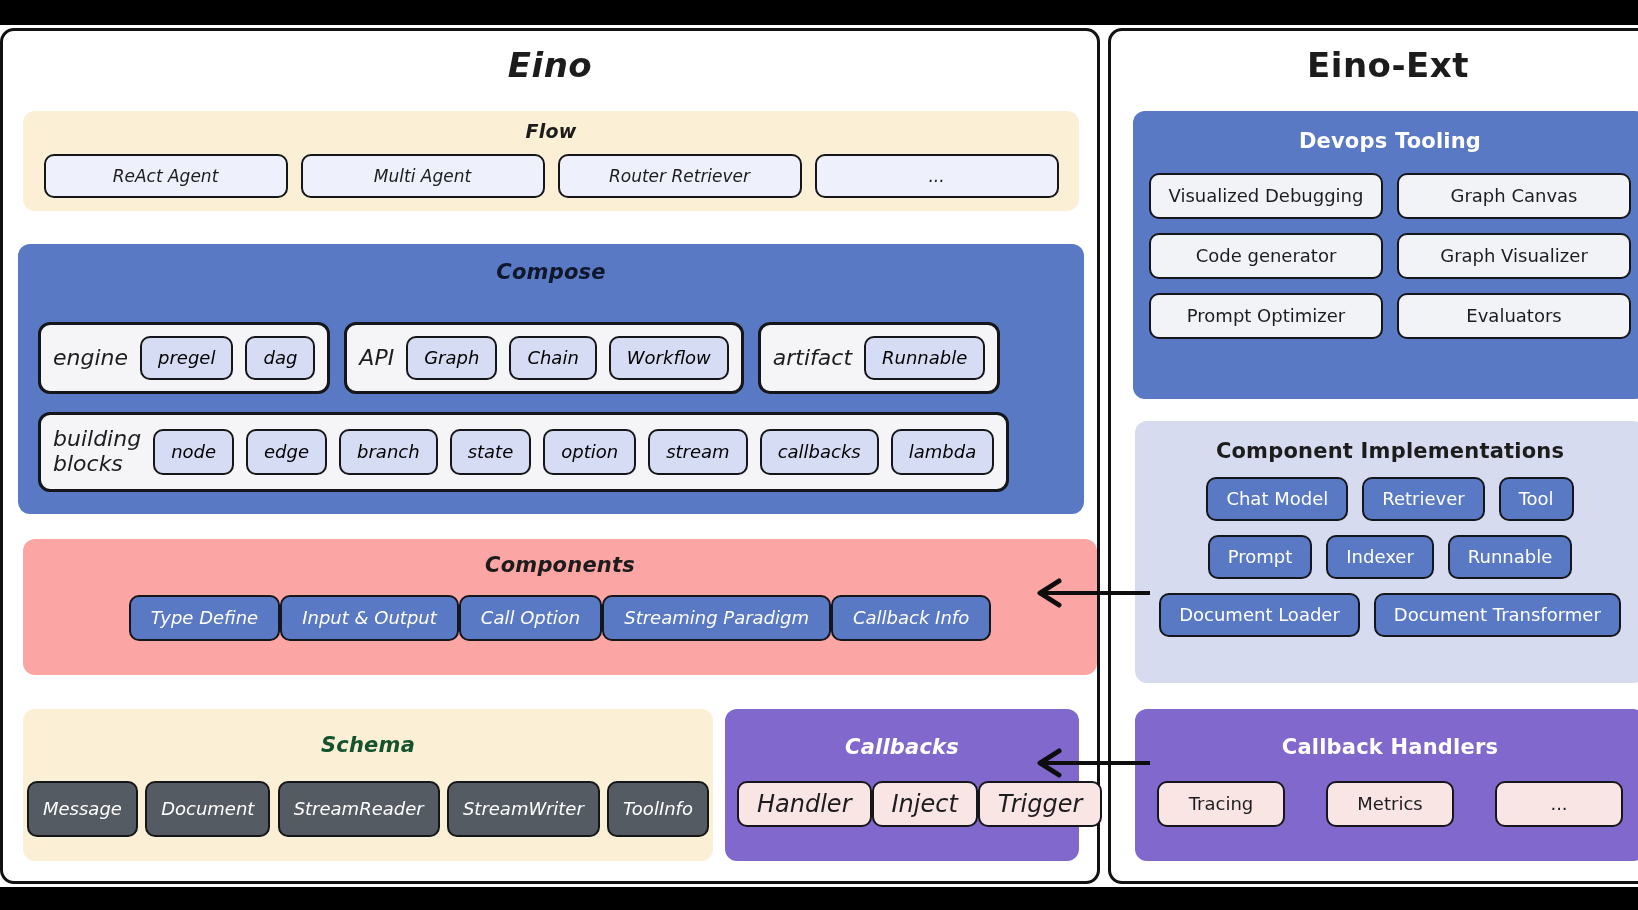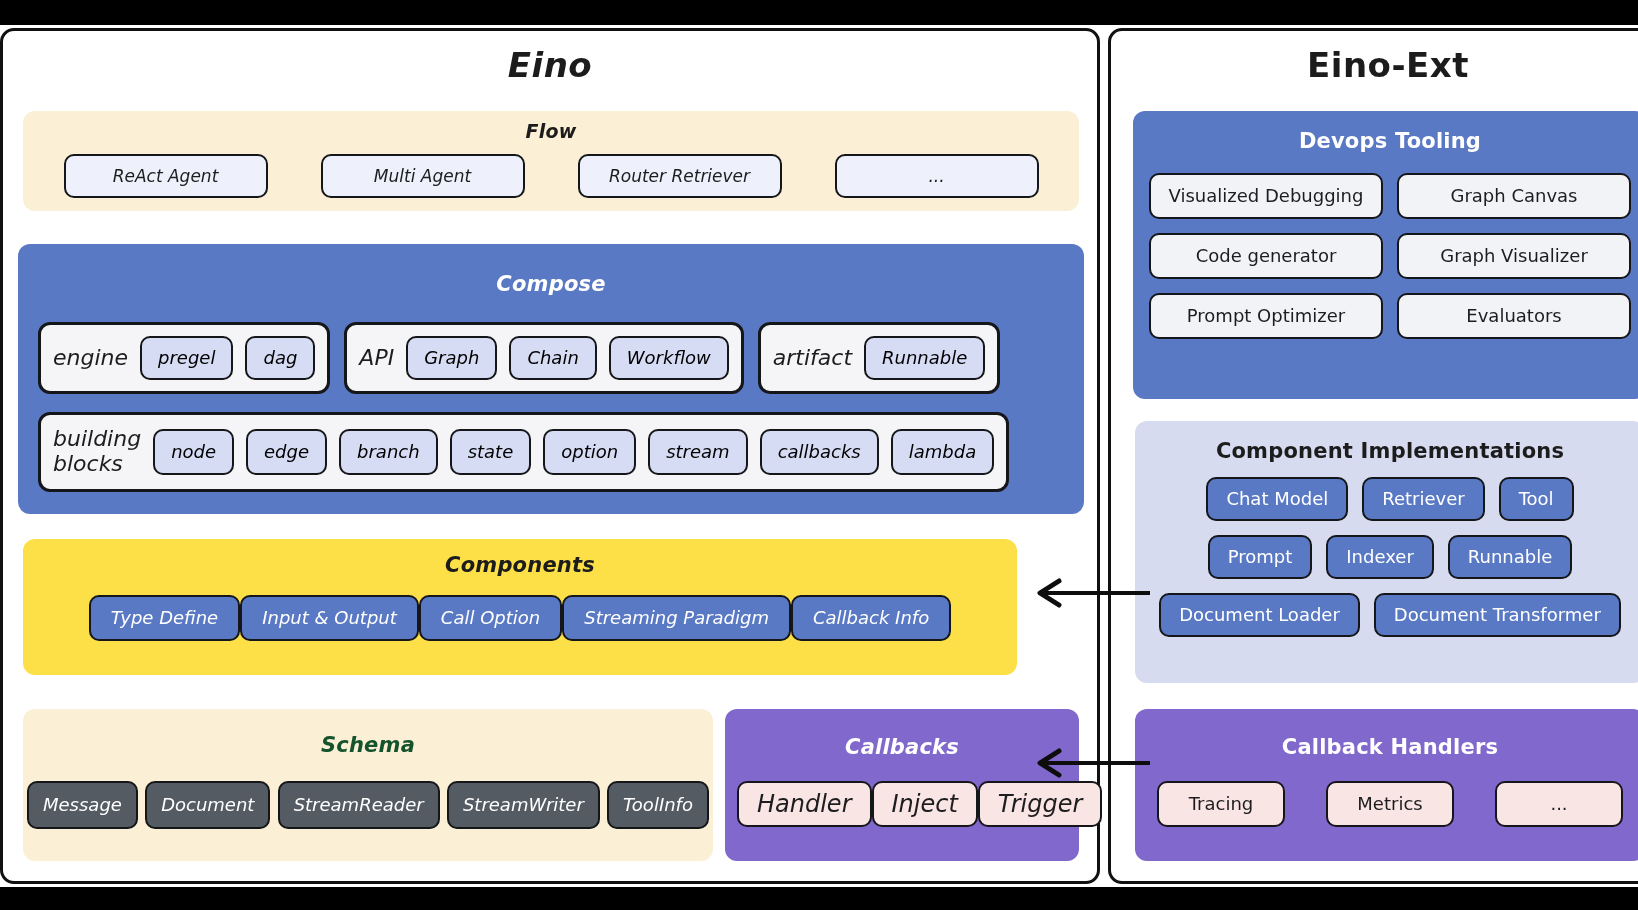--- a/index.html
+++ b/index.html
@@ -76,28 +76,28 @@
   
   #sec-flow{
     left:20px; top:80px; width:1056px; height:100px;
     background:#fbefd5;
   }
   #sec-flow .section-title{ color:#1c1c1c; }
   #flow-row{
     display:flex; justify-content:space-around; align-items:center;
     margin-top:12px; padding:0 14px;
   }
-  #flow-row .chip{ width:204px; height:44px; background:#eef1fb; }
+  #flow-row .chip{ width:244px; height:44px; background:#eef1fb; }
 
   
   #sec-compose{
     left:15px; top:213px; width:1066px; height:270px;
     background:#5a79c4;
   }
-  #sec-compose .section-title{ color:#ffffff; font-size:21px; padding-top:28px;}
+  #sec-compose .section-title{ color:#0f172a; font-size:21px; padding-top:16px;}
   .grp{
     box-sizing:border-box;
     display:flex; align-items:center;
     background:#f5f5f7;
     border:3px solid #15161a;
     border-radius:12px;
     padding:0 12px;
     gap:12px;
   }
   .grp-label{
@@ -116,41 +116,41 @@
   #compose-row1 .chip{ height:44px; padding:0 16px; font-size:18px; background:#d6dcf4;}
   #compose-row2{
     position:absolute; left:20px; top:168px;
     display:flex; align-items:center;
   }
   #grp-bblocks{ height:80px; }
   #grp-bblocks .chip{ height:46px; padding:0 16px; font-size:18px; background:#d6dcf4;}
 
   
   #sec-components{
-    left:20px; top:508px; width:994px; height:136px;
-    background:#fde047;
+    left:20px; top:508px; width:1074px; height:136px;
+    background:#fca5a5;
   }
   #sec-components .section-title{ color:#1c1c1c; font-size:21px; padding-top:14px;}
   #components-row{
     display:flex; justify-content:center; align-items:center;
     margin-top:18px; padding:0 18px;
   }
   #components-row .chip{ height:46px; padding:0 20px; font-size:18px; }
 
   
   #sec-schema{
     left:20px; top:678px; width:690px; height:152px;
     background:#fbefd5;
   }
   #sec-schema .section-title{ color:#14532d; font-size:21px; padding-top:24px;}
   #schema-row{
     display:flex; justify-content:space-between; align-items:center;
     margin-top:24px; padding:0 4px;
   }
-  #schema-row .chip{ height:48px; padding:0 14px; font-size:18px; }
+  #schema-row .chip{ height:56px; padding:0 14px; font-size:18px; }
 
   
   #sec-callbacks{
     left:722px; top:678px; width:354px; height:152px;
     background:#8168cc;
   }
   #sec-callbacks .section-title{ color:#ffffff; font-size:21px; padding-top:26px;}
   #callbacks-row{
     display:flex; justify-content:space-between; align-items:center;
     margin-top:22px; padding:0 12px;

